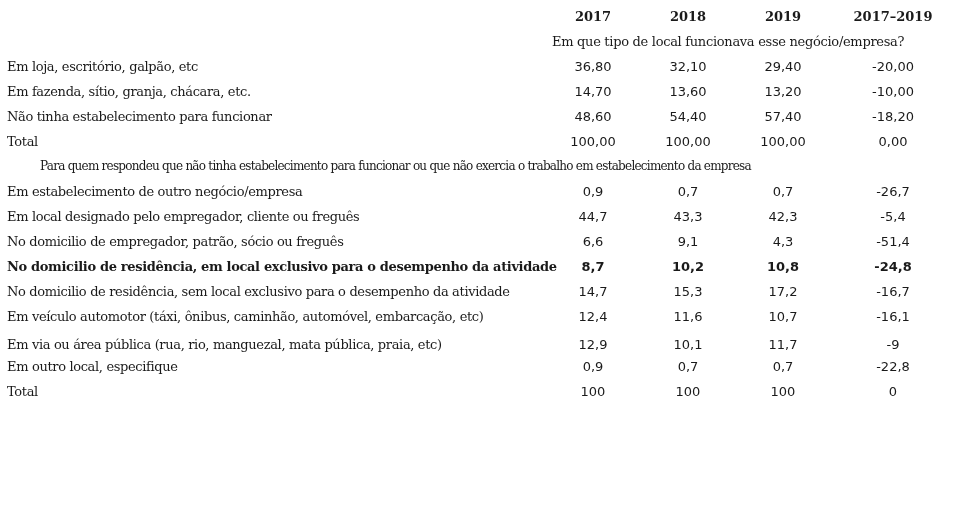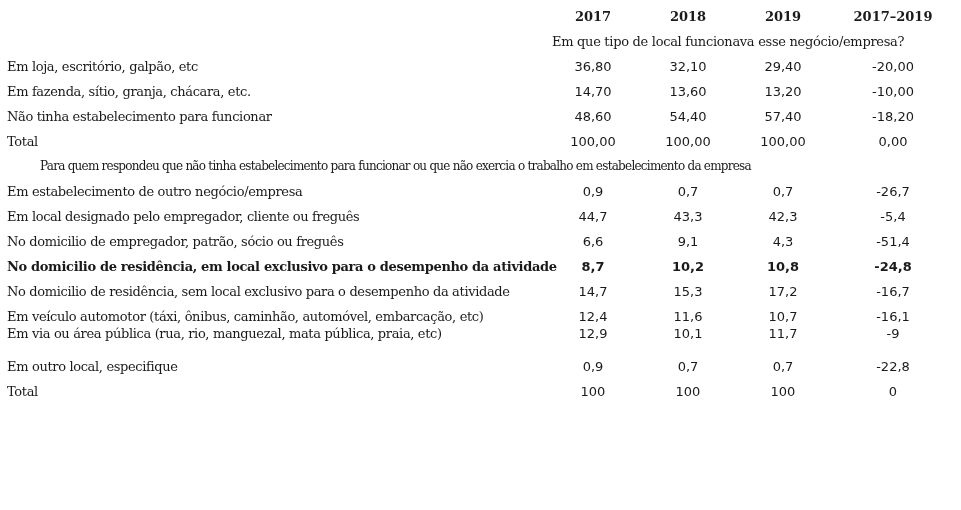--- a/index.html
+++ b/index.html
@@ -100,21 +100,21 @@
     <span class="num c3">17,2</span>
     <span class="num c4">-16,7</span>
   </div>
   <div class="row" style="top:304px;">
     <span class="label">Em veículo automotor (táxi, ônibus, caminhão, automóvel, embarcação, etc)</span>
     <span class="num c1">12,4</span>
     <span class="num c2">11,6</span>
     <span class="num c3">10,7</span>
     <span class="num c4">-16,1</span>
   </div>
-  <div class="row" style="top:321px;">
+  <div class="row" style="top:332px;">
     <span class="label">Em via ou área pública (rua, rio, manguezal, mata pública, praia, etc)</span>
     <span class="num c1">12,9</span>
     <span class="num c2">10,1</span>
     <span class="num c3">11,7</span>
     <span class="num c4">-9</span>
   </div>
   <div class="row" style="top:354px;">
     <span class="label">Em outro local, especifique</span>
     <span class="num c1">0,9</span>
     <span class="num c2">0,7</span>

